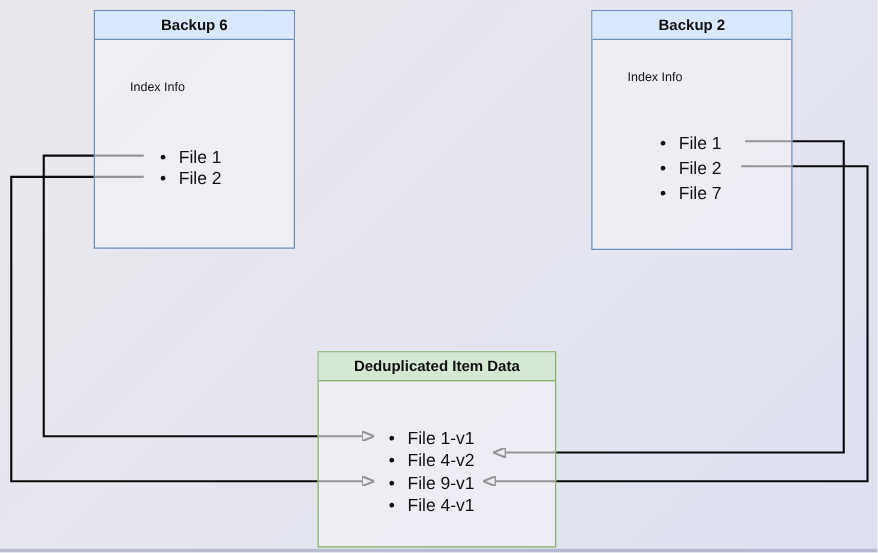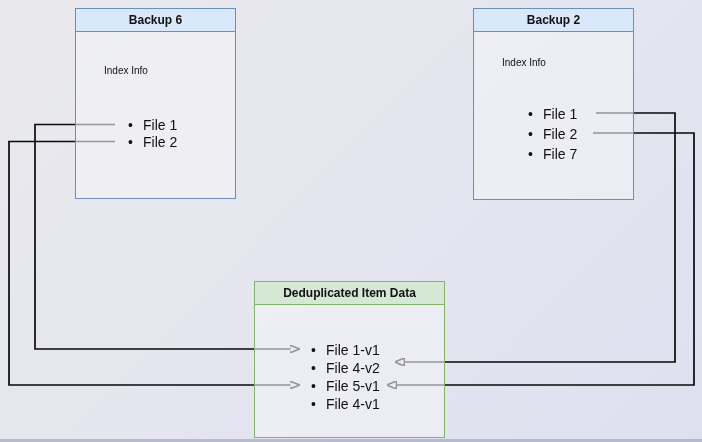--- a/index.html
+++ b/index.html
@@ -118,19 +118,19 @@
       <li>File 2</li>
       <li>File 7</li>
     </ul>
   </div>
 
   <div class="node green" id="dedup">
     <div class="node-header">Deduplicated Item Data</div>
     <ul class="file-list">
       <li>File 1-v1</li>
       <li>File 4-v2</li>
-      <li>File 5-v1</li>
+      <li>File 9-v1</li>
       <li>File 4-v1</li>
     </ul>
   </div>
 
   <div class="bottom-edge"></div>
 </div>
 
 </body></html>

